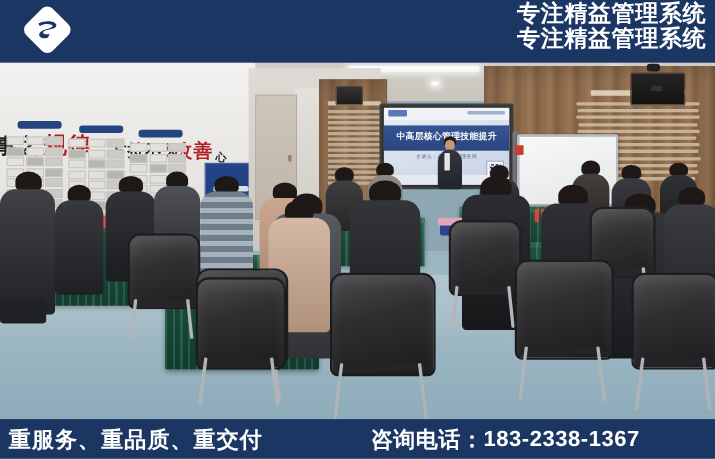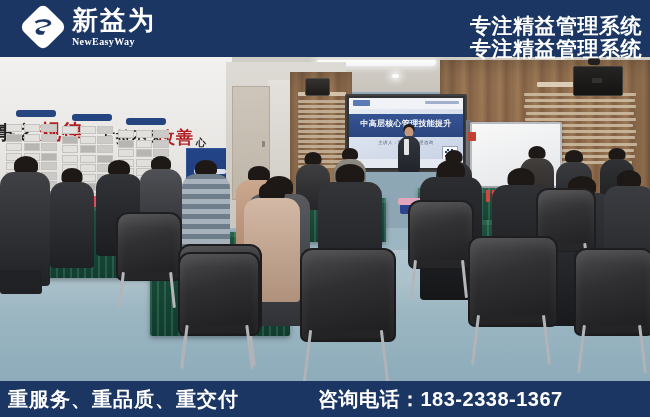--- a/index.html
+++ b/index.html
@@ -151,26 +151,26 @@
   .logo-mark{position:relative;width:43px;height:43px;}
   .logo-mark .dia{position:absolute;left:4px;top:4px;width:34px;height:34px;
     background:#fff;border-radius:7px;transform:rotate(45deg);}
   .logo-mark .sw{position:absolute;left:11px;top:12px;width:21px;height:19px;}
   .logo-txt{display:flex;flex-direction:column;line-height:1;}
   .logo-cn{font-size:26px;font-weight:bold;color:#fff;letter-spacing:2px;
     font-family:"Liberation Serif","DejaVu Serif",serif;}
   .logo-en{font-size:10px;font-weight:bold;color:#fff;letter-spacing:.4px;margin-top:3px;
     font-family:"Liberation Serif","DejaVu Serif",serif;}
 
-  .slogan{position:absolute;right:8px;top:15px;text-align:right;line-height:1.08;}
+  .slogan{position:absolute;right:8px;top:2px;text-align:right;line-height:1.08;}
   .slogan div{font-size:21px;font-weight:bold;color:#fff;letter-spacing:.5px;white-space:nowrap;}
 
   .foot-left{position:absolute;left:8px;top:0;height:36px;display:flex;align-items:center;}
   .foot-left span{font-size:20px;font-weight:bold;color:#fff;letter-spacing:1px;white-space:nowrap;}
-  .foot-right{position:absolute;left:318px;top:0;height:36px;display:flex;align-items:center;}
+  .foot-right{position:absolute;left:337px;top:0;height:36px;display:flex;align-items:center;}
   .foot-right span{font-size:20px;font-weight:bold;color:#fff;letter-spacing:.5px;white-space:nowrap;}
 </style>
 </head>
 <body>
 
 <div id="shot">
 
   <div class="photo">
 
     <div class="ceiling"></div>
@@ -584,24 +584,20 @@
   </div>
 
   <div class="bar bar-top">
     <div class="logo-wrap">
       <div class="logo-mark">
         <div class="dia"></div>
         <svg class="sw" viewBox="0 0 24 22">
           <path d="M2,4 C9,0 21,1 21,6 C21,10 11,10 8,12 C5,14 9,16 14,15 L12,19 C4,21 1,16 4,13 C7,10 17,9 17,6.5 C17,4 8,3.2 3.5,6.5 Z" fill="#1b3663"></path>
         </svg>
       </div>
-      <div class="logo-txt">
-        <div class="logo-cn">新益为</div>
-        <div class="logo-en">NewEasyWay</div>
-      </div>
     </div>
     <div class="slogan">
       <div>专注精益管理系统</div>
       <div>专注精益管理系统</div>
     </div>
   </div>
 
   <div class="bar bar-bot">
     <div class="foot-left">
       <span>重服务、重品质、重交付</span>

